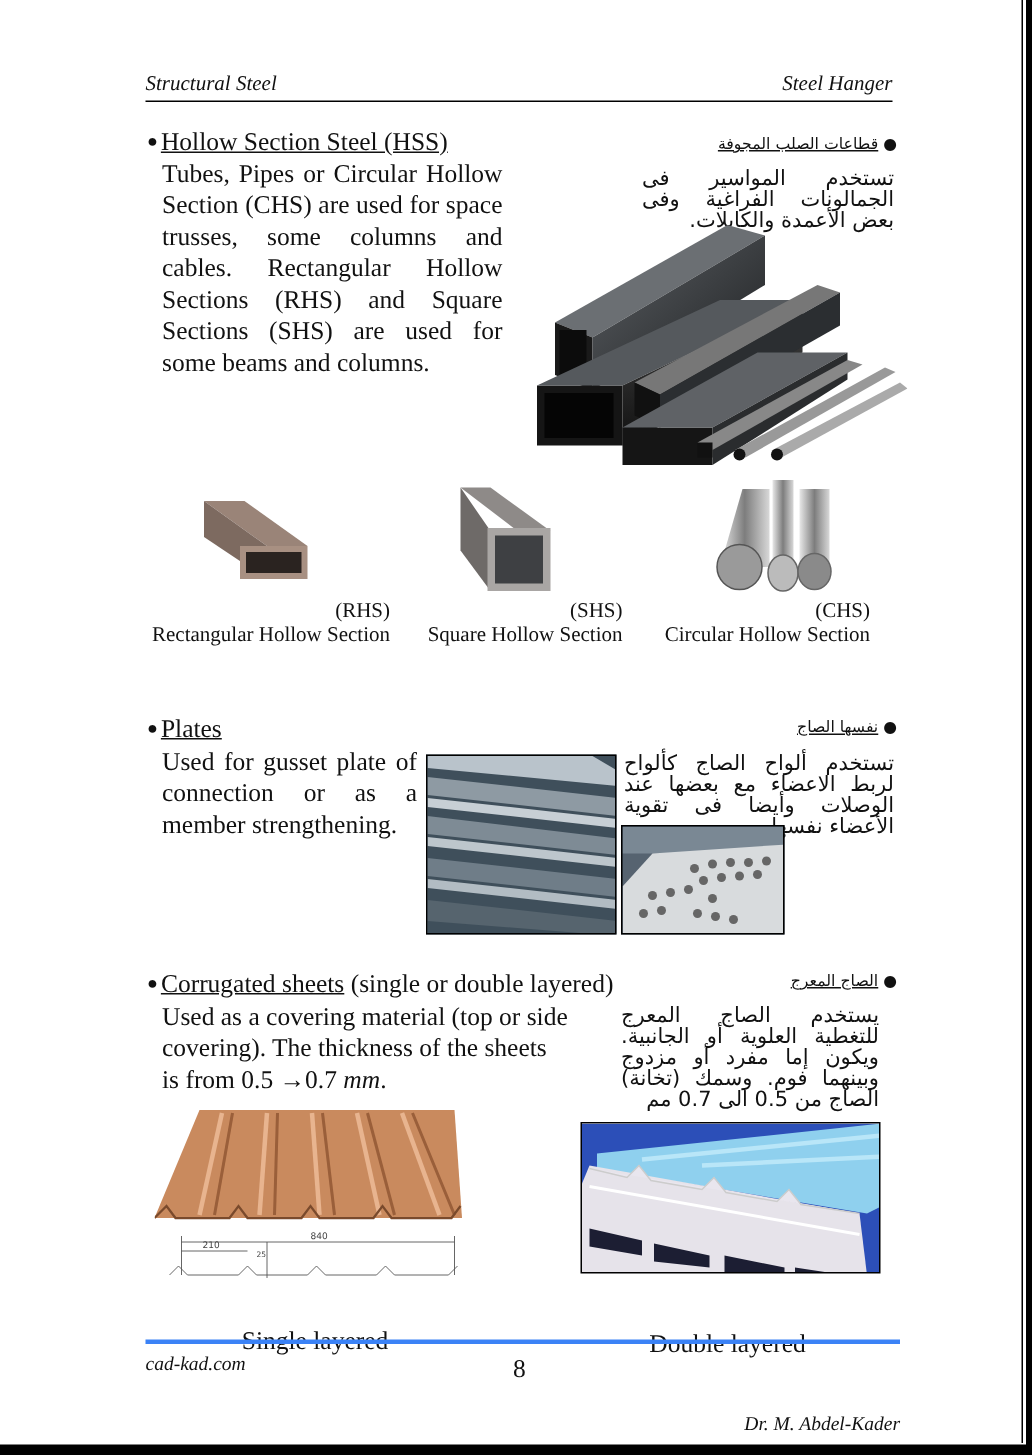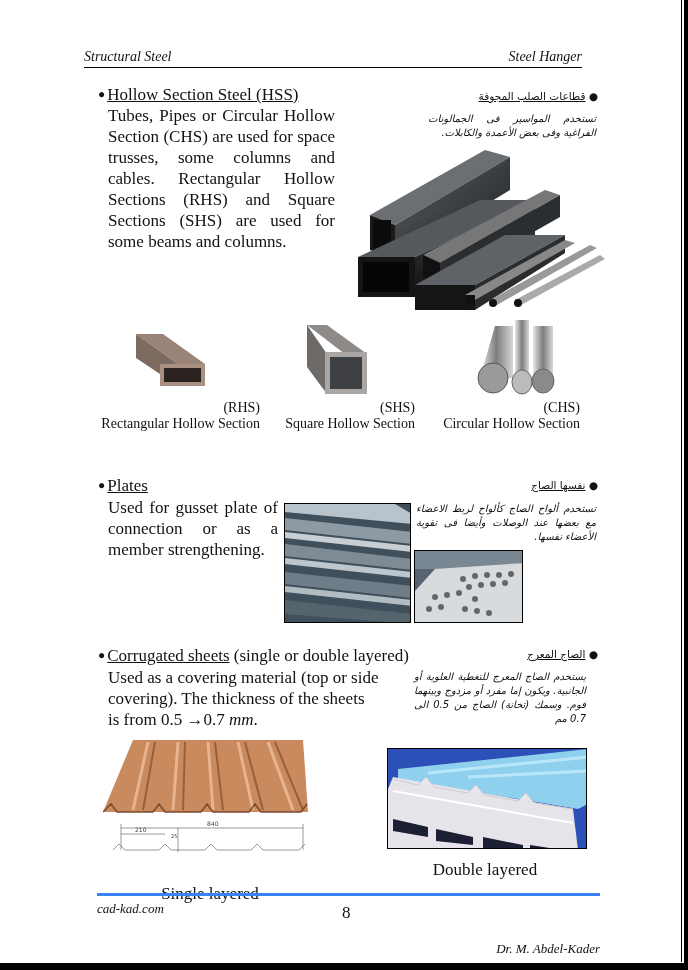--- a/index.html
+++ b/index.html
@@ -6,35 +6,35 @@
   body {
     width: 688px; height: 970px; position: relative; overflow: hidden;
     background: #ffffff;
     font-family: "Liberation Serif", serif;
     color: #111;
   }
   .page-border { position: absolute; left: 0; top: 0; width: 682px; height: 962px; border-right: 1px solid #000; box-sizing: border-box; }
   .shadow-right { position: absolute; left: 684px; top: 0; width: 4px; height: 970px; background: #000; }
   .shadow-bottom { position: absolute; left: 0; top: 963px; width: 688px; height: 7px; background: #000; }
 
-  .hdr { position: absolute; top: 49px; left: 84px; width: 498px; height: 18px; border-bottom: 1px solid #000; font-style: italic; font-size: 14px; }
+  .hdr { position: absolute; top: 49px; left: 97px; width: 498px; height: 18px; border-bottom: 1px solid #000; font-style: italic; font-size: 14px; }
   .hdr .l { position: absolute; left: 0; top: 0; }
   .hdr .r { position: absolute; right: 0; top: 0; }
 
   .ftr { position: absolute; top: 893px; left: 97px; width: 503px; border-top: 3px solid #3b82f6; height: 30px; }
   .ftr .l { position: absolute; left: 0; top: 5px; font-style: italic; font-size: 13px; }
   .ftr .c { position: absolute; left: 245px; top: 7px; font-size: 17px; }
   .ftr .r { position: absolute; right: 0; top: 5px; font-style: italic; font-size: 13px; margin-top: 40px; }
 
   .en-title { position: absolute; font-size: 17px; white-space: nowrap; }
   .en-title .bullet { font-size: 12px; margin-right: 2px; position: relative; top: -2px; }
   .en-title u { text-decoration: underline; }
   .en-body { position: absolute; font-size: 17px; line-height: 21px; text-align: justify; text-align-last: left; }
 
-  .ar { position: absolute; direction: rtl; font-family: "DejaVu Sans", sans-serif; font-size: 10px; line-height: 14px; text-align: justify; color: #111; font-style: italic; }
+  .ar { position: absolute; direction: rtl; font-family: "DejaVu Sans", sans-serif; font-size: 14px; line-height: 14px; text-align: justify; color: #111; }
   .ar-title { position: absolute; direction: rtl; font-family: "DejaVu Sans", sans-serif; font-size: 10.5px; white-space: nowrap; }
   .ar-title u { text-decoration: underline; }
 
   .cap { position: absolute; font-size: 14px; line-height: 16px; text-align: right; white-space: nowrap; }
   .cap2 { position: absolute; font-size: 17px; text-align: center; white-space: nowrap; }
 
   .img { position: absolute; overflow: hidden; }
   .bordered { border: 1px solid #000; box-sizing: border-box; }
 </style>
 </head>
@@ -252,19 +252,19 @@
     <g fill="#1c1e33">
       <polygon points="5,70 40,78 40,88 5,82"></polygon>
         <polygon points="48,80 85,88 85,96 48,92"></polygon>
         <polygon points="95,88 135,96 135,101 95,101"></polygon>
         <polygon points="142,96 175,101 142,101"></polygon>
     </g>
   </svg>
 </div>
 
 <div class="cap2" style="left:140px; top:856px; width:140px;margin-top:28px;">Single layered</div>
-<div class="cap2" style="left:415px; top:860px; width:140px;">Double layered</div>
+<div class="cap2" style="left:415px; top:886px; width:140px;">Double layered</div>
 
 <div class="ftr">
   <span class="l">cad-kad.com</span>
   <span class="c">8</span>
   <span class="r">Dr. M. Abdel-Kader</span>
 </div>
 
 </body></html>

